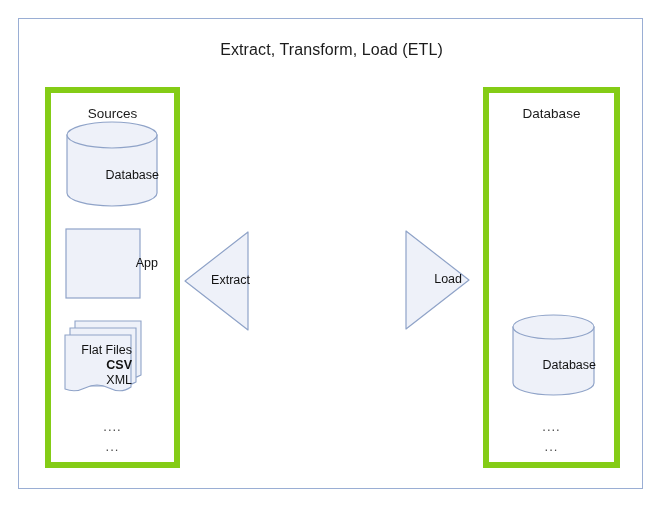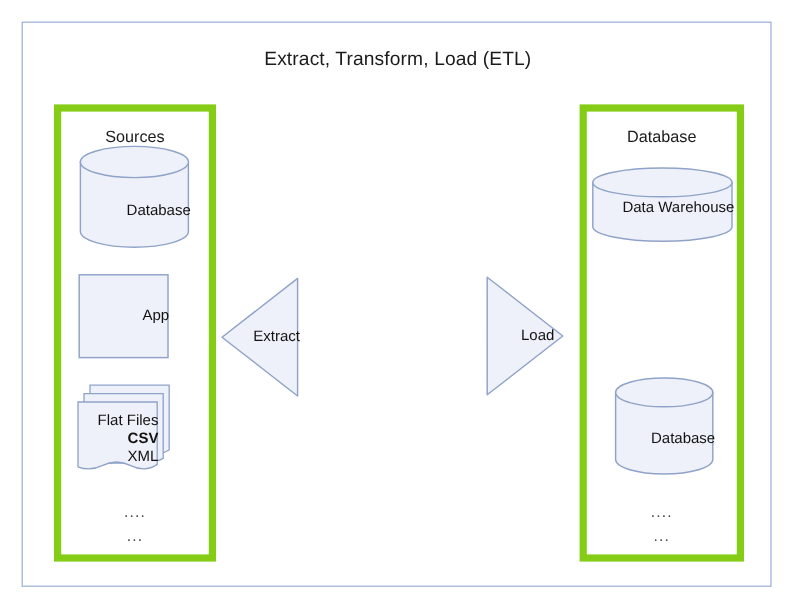--- a/index.html
+++ b/index.html
@@ -113,21 +113,21 @@
       <path d="M2,13 L2,71 A45,13 0 0 0 92,71 L92,13 Z" fill="#eef1f9" stroke="#8fa3c8" stroke-width="1.2"></path>
       <ellipse cx="47" cy="13" rx="45" ry="13" fill="#eef1f9" stroke="#8fa3c8" stroke-width="1.2"></ellipse>
     </svg>
     <div class="node-label" style="top:46px;">Database</div>
   </div>
 
   <div class="node" style="left:65px; top:228px; width:76px; height:71px;">
     <svg width="76" height="71" viewBox="0 0 76 71">
       <rect x="1" y="1" width="74" height="69" fill="#eef1f9" stroke="#8fa3c8" stroke-width="1.2"></rect>
     </svg>
-    <div class="node-label" style="top:28px;">App</div>
+    <div class="node-label" style="top:28px;padding-left:17px;">App</div>
   </div>
 
   <div class="node" style="left:64px; top:318px; width:90px; height:82px;">
     <svg width="90" height="82" viewBox="0 0 90 82">
 
       <path d="M11,3 L77,3 L77,57 Q69,62 61,57 Q53,52 45,57 L45,61 L11,61 Z" fill="#eef1f9" stroke="#8fa3c8" stroke-width="1.1"></path>
 
       <path d="M6,10 L72,10 L72,64 Q64,69 56,64 Q48,59 40,64 L40,68 L6,68 Z" fill="#eef1f9" stroke="#8fa3c8" stroke-width="1.1"></path>
 
       <path d="M1,17 L67,17 L67,69 Q57,76 45,70 Q33,64 21,70 Q11,75 1,71 Z" fill="#eef1f9" stroke="#8fa3c8" stroke-width="1.1"></path>
@@ -152,27 +152,20 @@
     <svg width="65" height="100" viewBox="0 0 65 100">
       <path d="M1,1 L1,99 L64,50 Z" fill="#eef1f9" stroke="#8fa3c8" stroke-width="1.2" stroke-linejoin="round"></path>
     </svg>
     <div class="node-label" style="top:42px; left:0px; width:57px;">Load</div>
   </div>
 
   <div class="panel panel-targets">
     <div class="panel-title">Database</div>
   </div>
 
-  <div class="node" style="left:492px; top:140px; width:120px; height:61px;">
-    <svg width="120" height="61" viewBox="0 0 120 61">
-      <path d="M2,12 L2,49 A58,12 0 0 0 118,49 L118,12 Z" fill="#eef1f9" stroke="#8fa3c8" stroke-width="1.2"></path>
-      <ellipse cx="60" cy="12" rx="58" ry="12" fill="#eef1f9" stroke="#8fa3c8" stroke-width="1.2"></ellipse>
-    </svg>
-    <div class="node-label" style="top:26px;">Data Warehouse</div>
-  </div>
 
 
   <div class="node" style="left:511px; top:314px; width:85px; height:82px;">
     <svg width="85" height="82" viewBox="0 0 85 82">
       <path d="M2,13 L2,69 A40.5,12 0 0 0 83,69 L83,13 Z" fill="#eef1f9" stroke="#8fa3c8" stroke-width="1.2"></path>
       <ellipse cx="42.5" cy="13" rx="40.5" ry="12" fill="#eef1f9" stroke="#8fa3c8" stroke-width="1.2"></ellipse>
     </svg>
     <div class="node-label" style="top:44px;">Database</div>
   </div>
 

